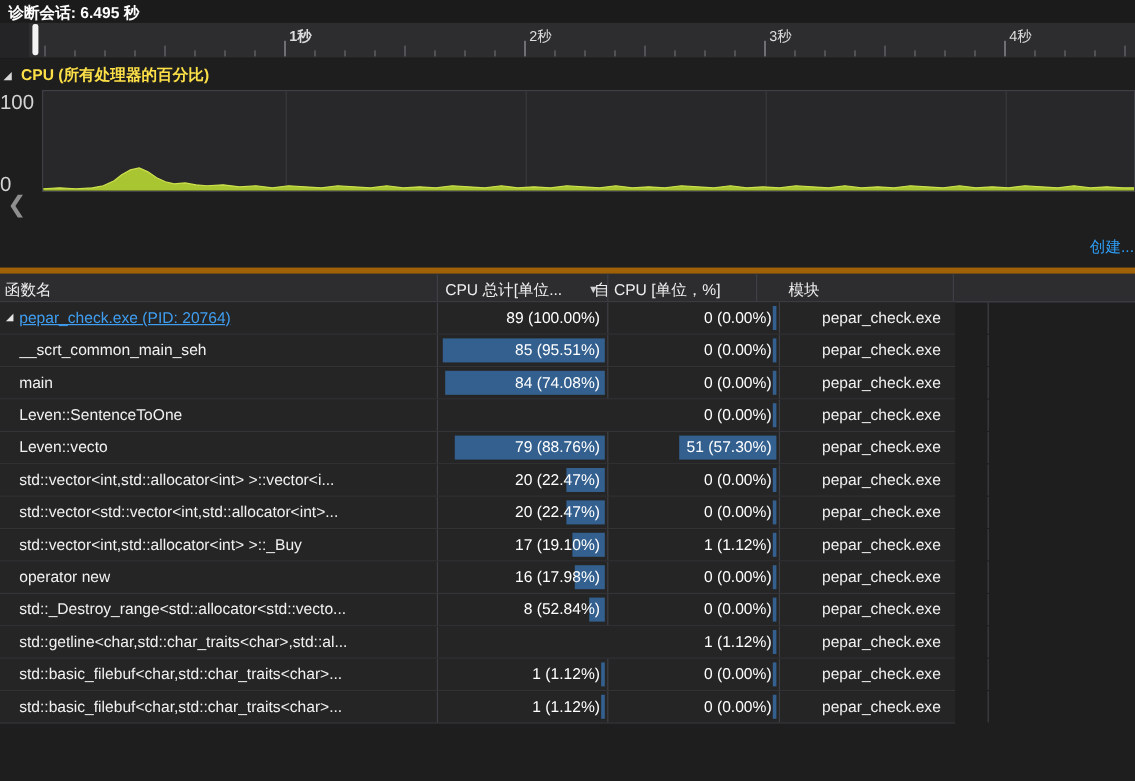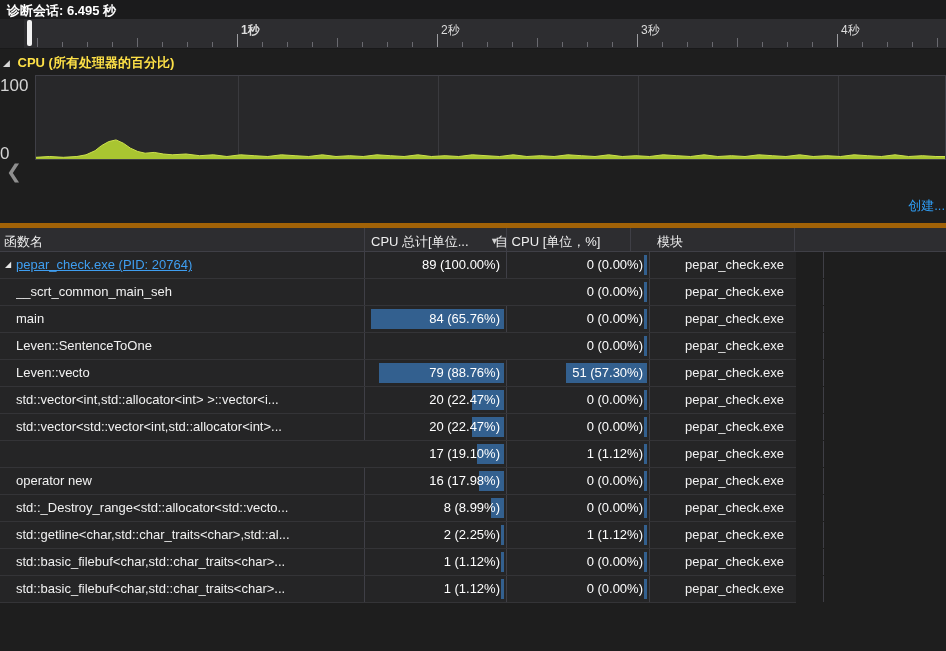--- a/index.html
+++ b/index.html
@@ -167,35 +167,39 @@
       <span class="val">0 (0.00%)</span>
     </div>
     <div class="td module">pepar_check.exe</div>
   </div>
 
   <div class="tr">
     <div class="td name">
       <span class="twisty">◢</span>
       <span class="fn">__scrt_common_main_seh</span>
     </div>
+    <div class="td num total">
+      <div class="bar" style="width: max(95.51%, 3px);"></div>
+      <span class="val">85 (95.51%)</span>
+    </div>
     <div class="td num self">
       <div class="bar" style="width: max(0%, 3px);"></div>
       <span class="val">0 (0.00%)</span>
     </div>
     <div class="td module">pepar_check.exe</div>
   </div>
 
   <div class="tr">
     <div class="td name">
       <span class="twisty">◢</span>
       <span class="fn">main</span>
     </div>
     <div class="td num total">
       <div class="bar" style="width: max(94.38%, 3px);"></div>
-      <span class="val">84 (65.76%)</span>
+      <span class="val">84 (74.08%)</span>
     </div>
     <div class="td num self">
       <div class="bar" style="width: max(0%, 3px);"></div>
       <span class="val">0 (0.00%)</span>
     </div>
     <div class="td module">pepar_check.exe</div>
   </div>
 
   <div class="tr">
     <div class="td name">
@@ -251,20 +255,24 @@
       <span class="val">20 (22.47%)</span>
     </div>
     <div class="td num self">
       <div class="bar" style="width: max(0%, 3px);"></div>
       <span class="val">0 (0.00%)</span>
     </div>
     <div class="td module">pepar_check.exe</div>
   </div>
 
   <div class="tr">
+    <div class="td name">
+      <span class="twisty">◢</span>
+      <span class="fn">std::vector&lt;int,std::allocator&lt;int&gt; &gt;::_Buy</span>
+    </div>
     <div class="td num total">
       <div class="bar" style="width: max(19.1%, 3px);"></div>
       <span class="val">17 (19.10%)</span>
     </div>
     <div class="td num self">
       <div class="bar" style="width: max(1.12%, 3px);"></div>
       <span class="val">1 (1.12%)</span>
     </div>
     <div class="td module">pepar_check.exe</div>
   </div>
@@ -285,37 +293,33 @@
     <div class="td module">pepar_check.exe</div>
   </div>
 
   <div class="tr">
     <div class="td name">
       <span class="twisty">◢</span>
       <span class="fn">std::_Destroy_range&lt;std::allocator&lt;std::vecto...</span>
     </div>
     <div class="td num total">
       <div class="bar" style="width: max(8.99%, 3px);"></div>
-      <span class="val">8 (8.99%)</span>
+      <span class="val">8 (52.84%)</span>
     </div>
     <div class="td num self">
       <div class="bar" style="width: max(0%, 3px);"></div>
       <span class="val">0 (0.00%)</span>
     </div>
     <div class="td module">pepar_check.exe</div>
   </div>
 
   <div class="tr">
     <div class="td name">
       <span class="twisty">◢</span>
       <span class="fn">std::getline&lt;char,std::char_traits&lt;char&gt;,std::al...</span>
-    </div>
-    <div class="td num total">
-      <div class="bar" style="width: max(2.25%, 3px);"></div>
-      <span class="val">2 (2.25%)</span>
     </div>
     <div class="td num self">
       <div class="bar" style="width: max(1.12%, 3px);"></div>
       <span class="val">1 (1.12%)</span>
     </div>
     <div class="td module">pepar_check.exe</div>
   </div>
 
   <div class="tr">
     <div class="td name">

